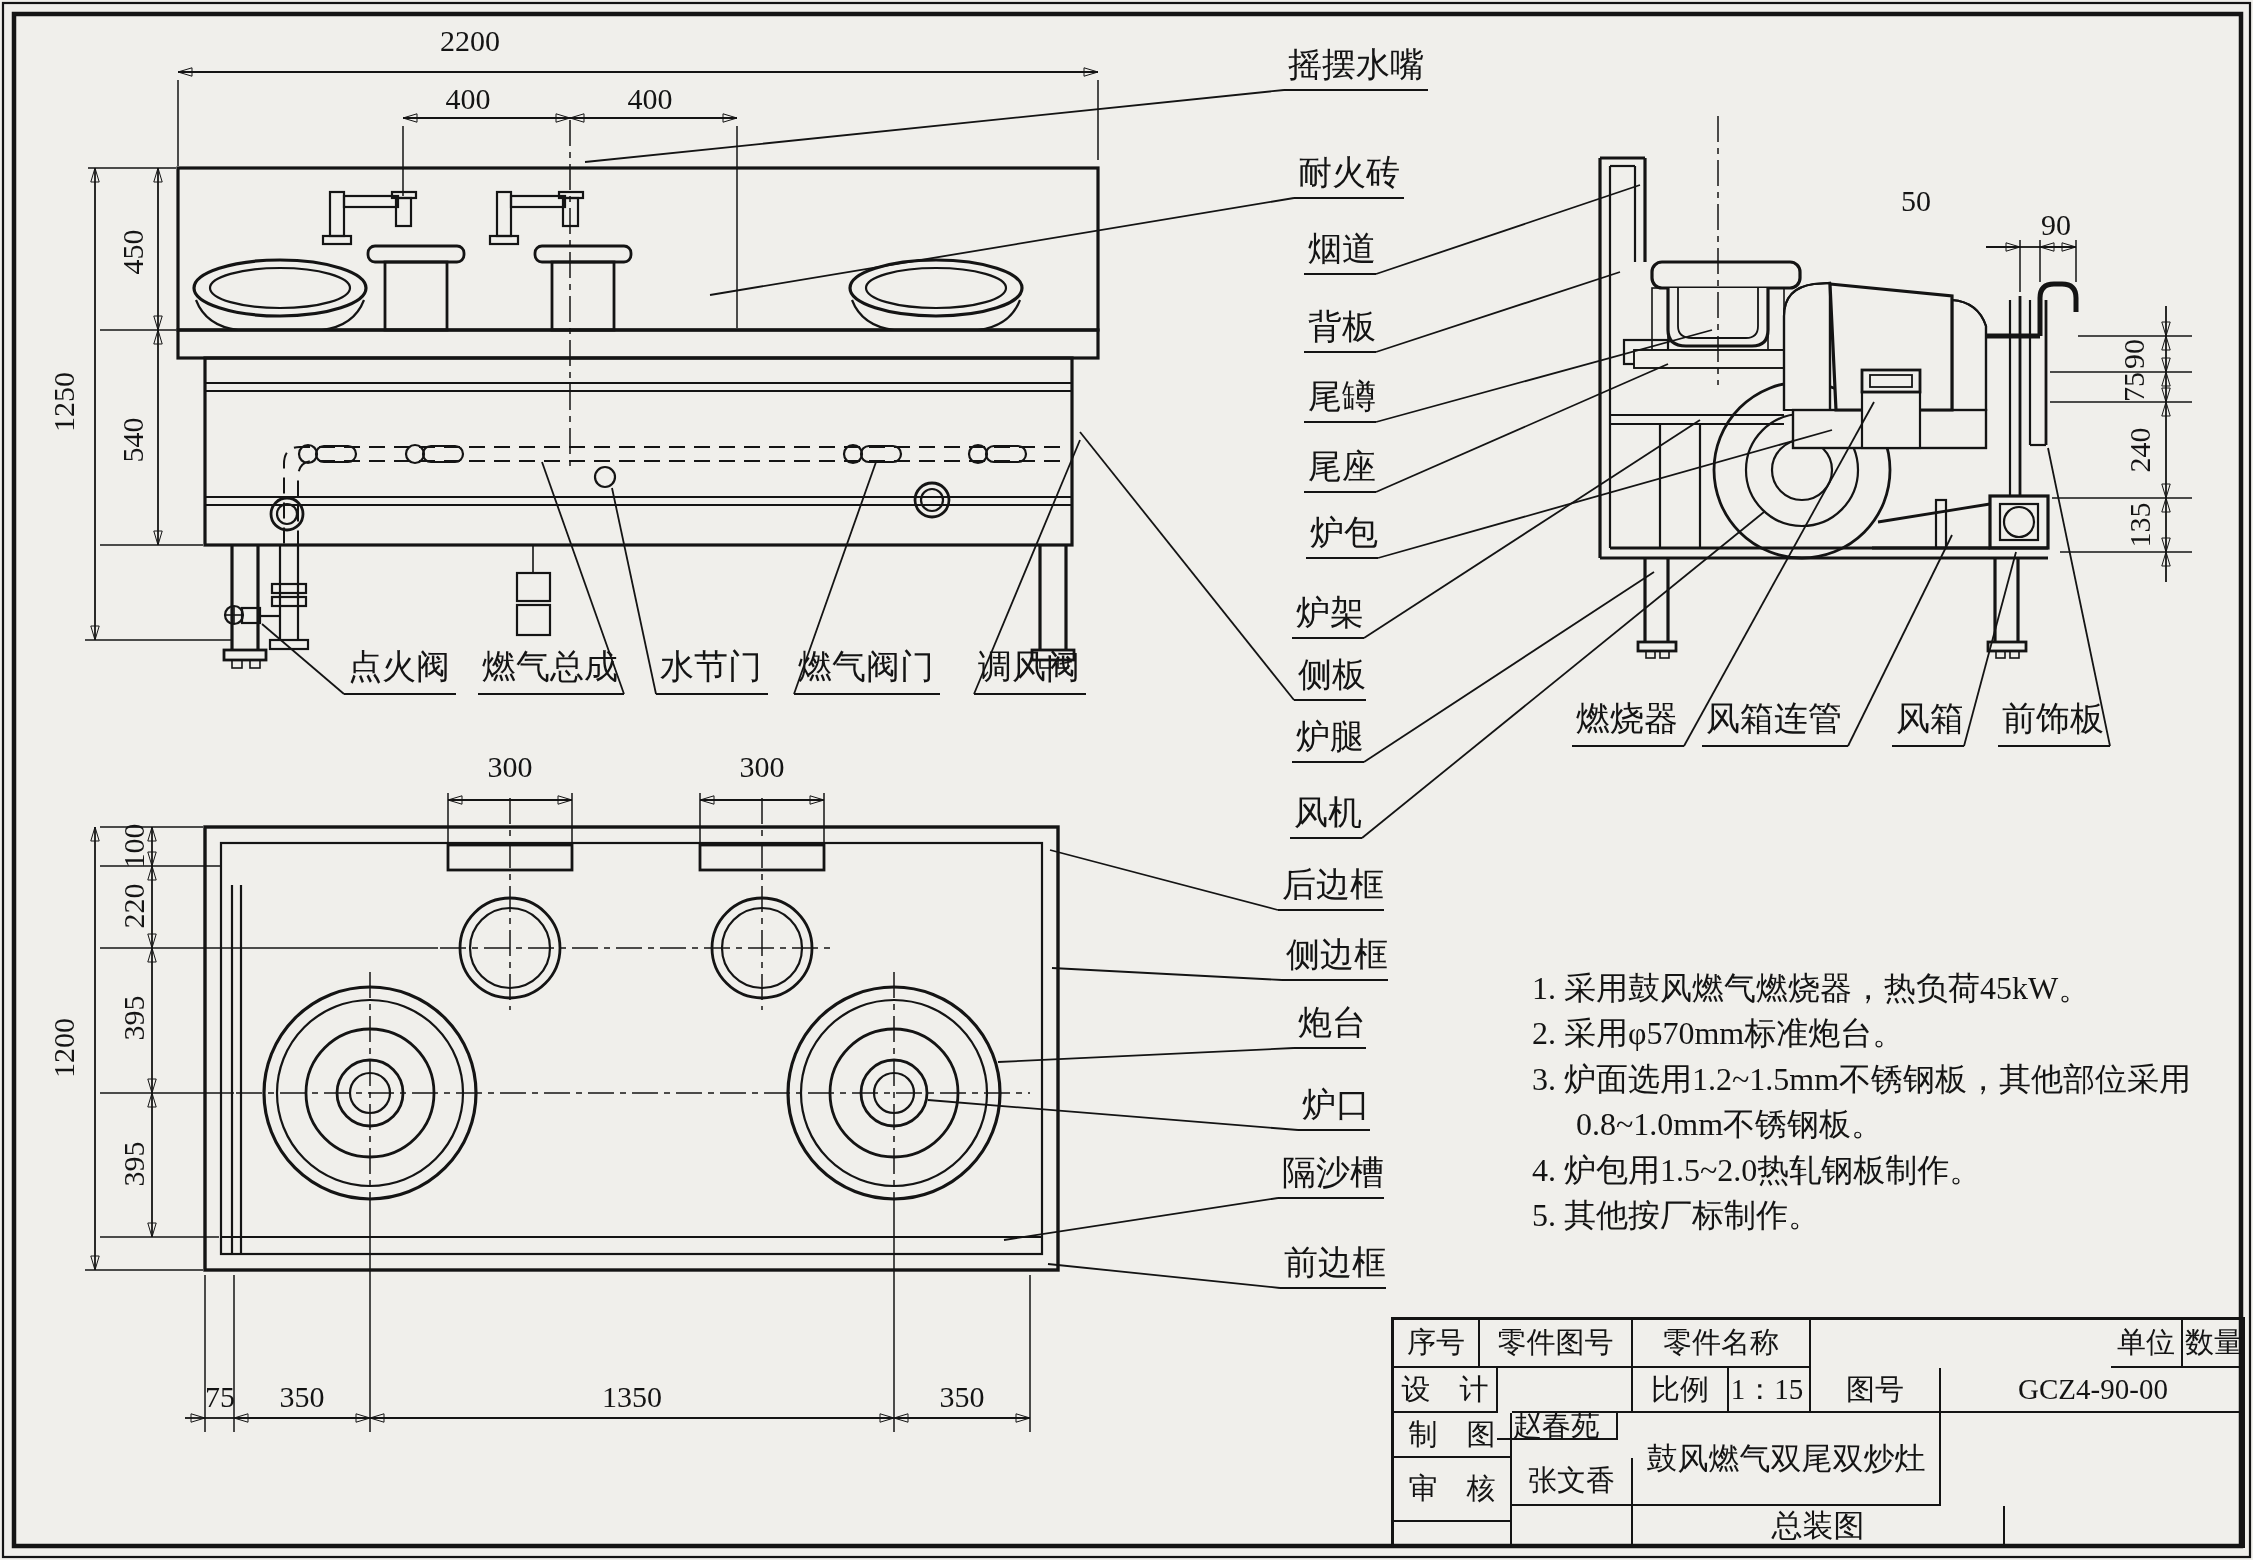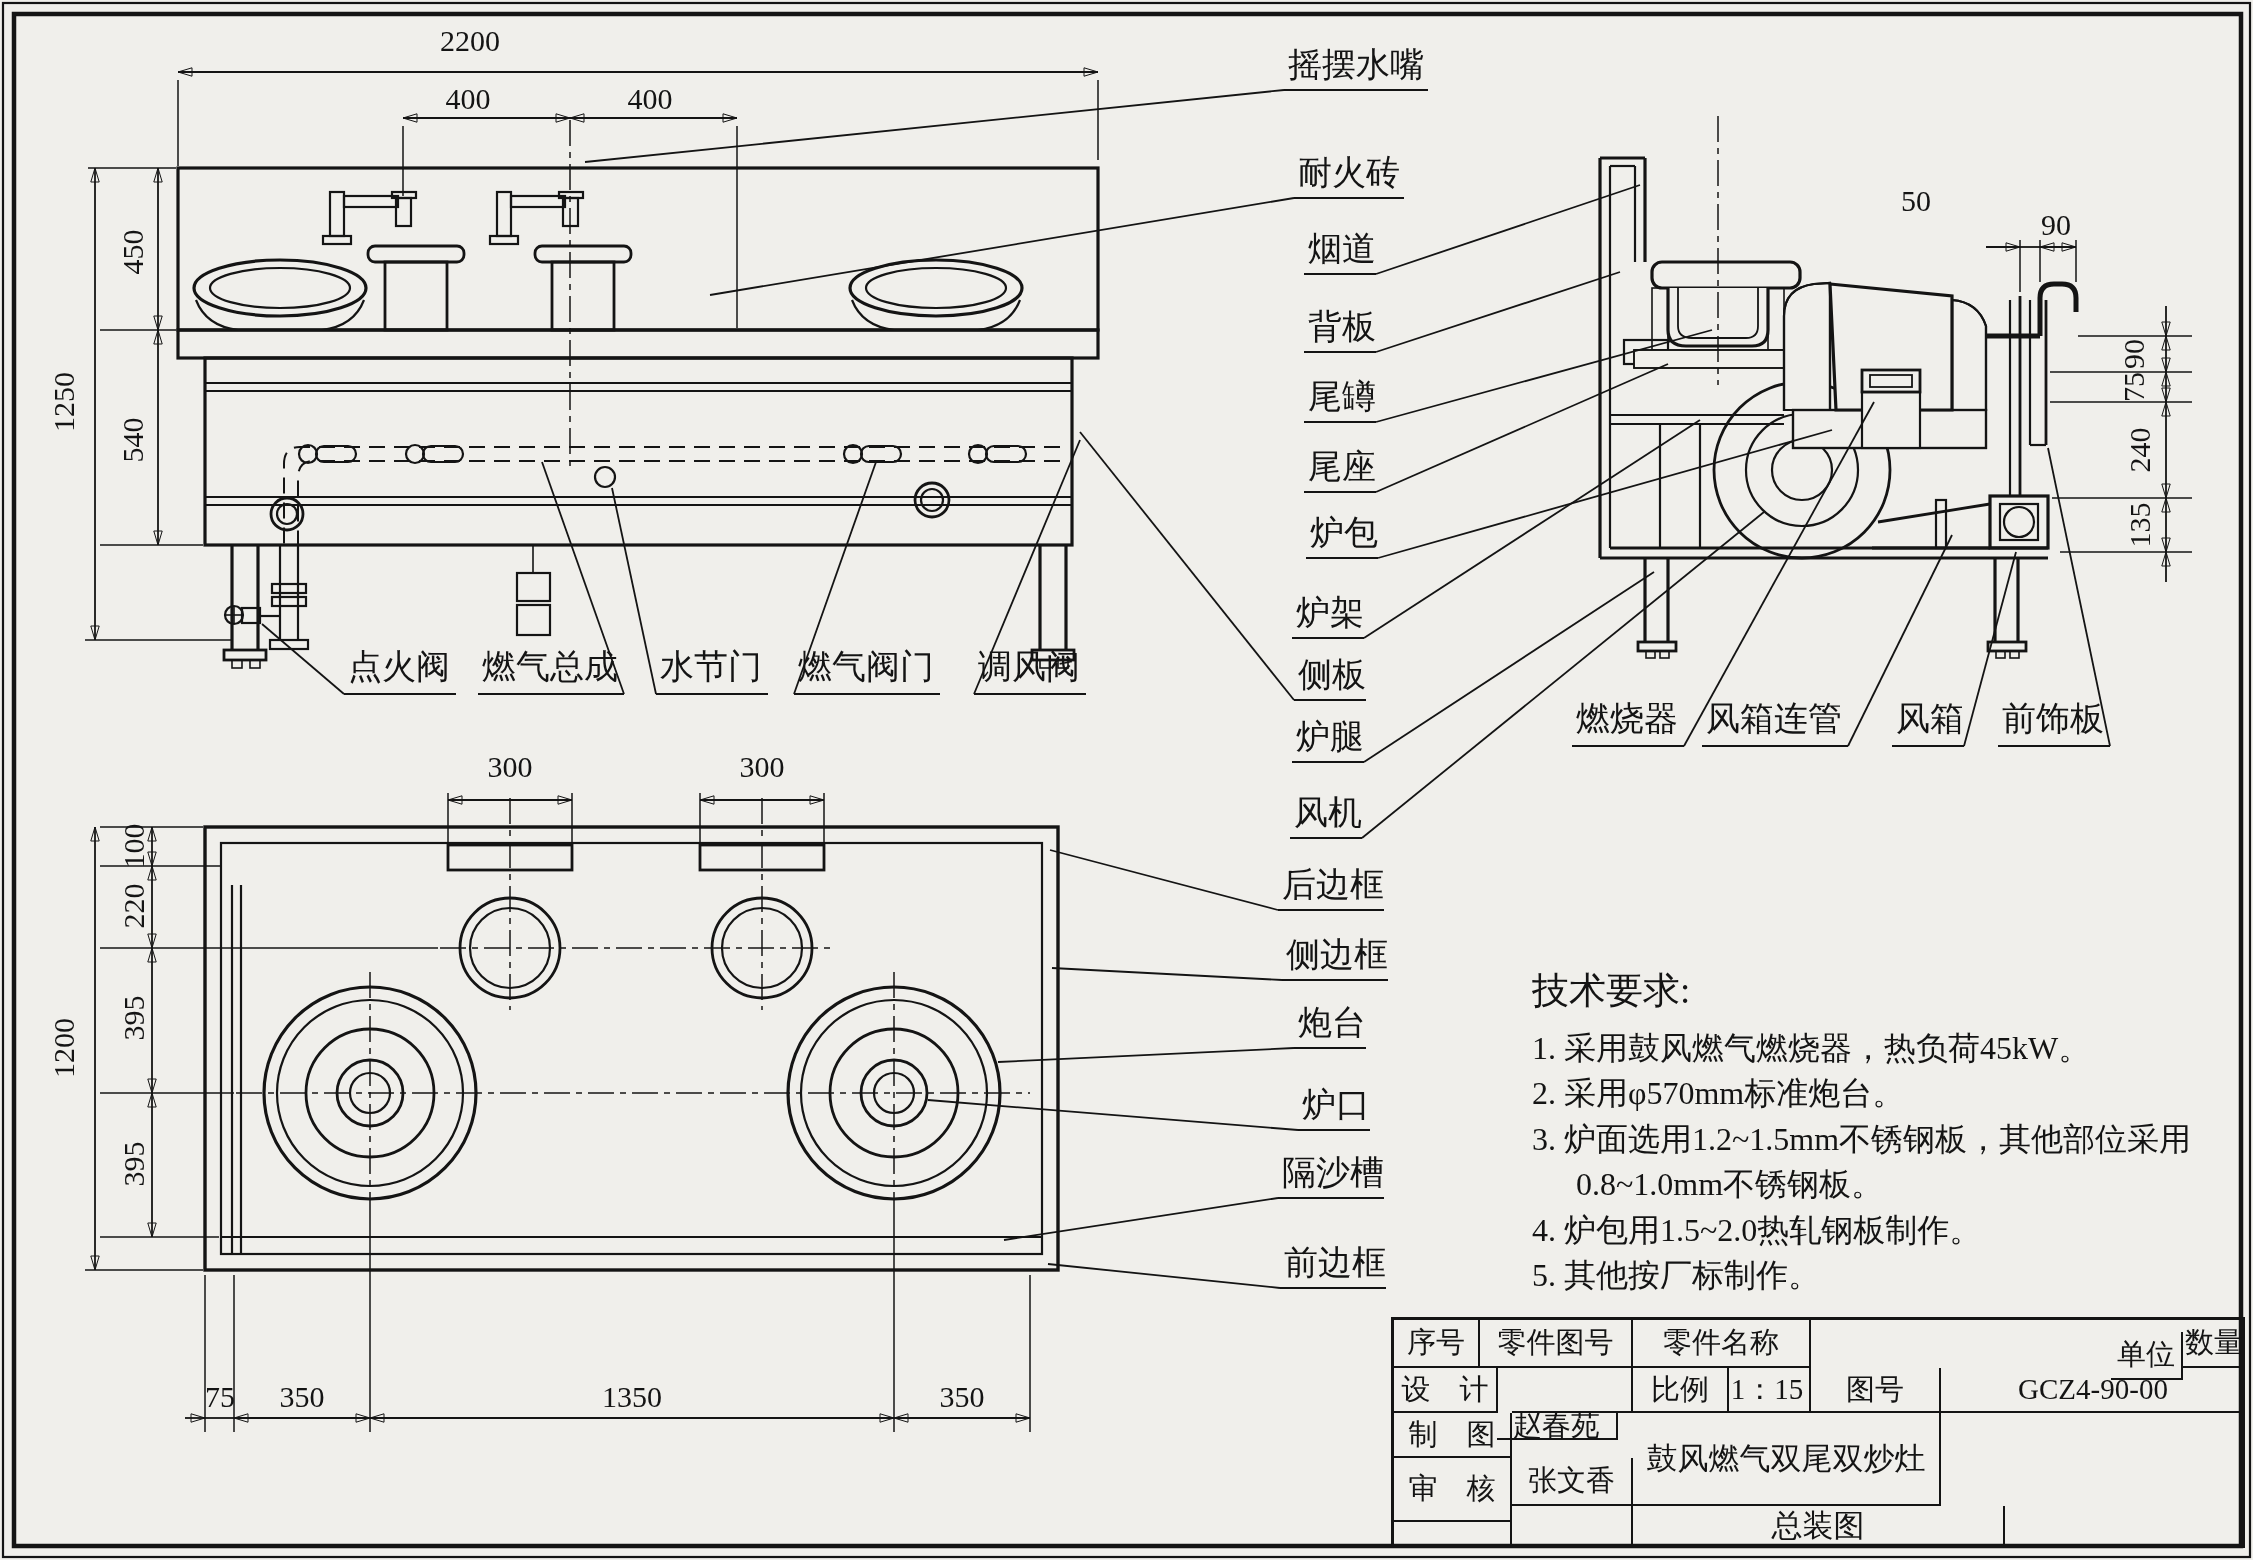--- a/index.html
+++ b/index.html
@@ -415,33 +415,32 @@
 <div class="vdim" style="left:134px;top:906px">220</div>
 <div class="vdim" style="left:134px;top:1018px">395</div>
 <div class="vdim" style="left:134px;top:1164px">395</div>
 <div class="vdim" style="left:64px;top:1048px">1200</div>
 <div class="dim" style="left:220px;top:1380px">75</div>
 <div class="dim" style="left:302px;top:1380px">350</div>
 <div class="dim" style="left:632px;top:1380px">1350</div>
 <div class="dim" style="left:962px;top:1380px">350</div>
 
 <div class="tech">
-  <div class="tech-title">技术要求:</div>
   <div class="tech-item">1. 采用鼓风燃气燃烧器，热负荷45kW。</div>
   <div class="tech-item">2. 采用φ570mm标准炮台。</div>
   <div class="tech-item">3. 炉面选用1.2~1.5mm不锈钢板，其他部位采用0.8~1.0mm不锈钢板。</div>
   <div class="tech-item">4. 炉包用1.5~2.0热轧钢板制作。</div>
   <div class="tech-item">5. 其他按厂标制作。</div>
 </div>
 
 <div class="tb">
   <div class="cell" style="left:0;top:0;width:86px;height:48px">序号</div>
   <div class="cell" style="left:86px;top:0;width:153px;height:48px">零件图号</div>
   <div class="cell" style="left:239px;top:0;width:178px;height:48px">零件名称</div>
-  <div class="cell" style="left:717px;top:12px;width:72px;height:48px">单位</div>
+  <div class="cell" style="left:717px;top:0;width:72px;height:48px">单位</div>
   <div class="cell noR" style="left:789px;top:0;width:62px;height:48px">数量</div>
 
   <div class="cell" style="left:0;top:48px;width:104px;height:45px">设　计</div>
   <div class="cell" style="left:118px;top:48px;width:121px;height:45px"></div>
   <div class="cell" style="left:239px;top:48px;width:96px;height:45px">比例</div>
   <div class="cell" style="left:331px;top:48px;width:86px;height:45px">1：15</div>
   <div class="cell" style="left:417px;top:48px;width:130px;height:45px">图号</div>
   <div class="cell noR" style="left:547px;top:48px;width:304px;height:45px">GCZ4-90-00</div>
 
   <div class="cell" style="left:0;top:93px;width:118px;height:45px">制　图</div>

